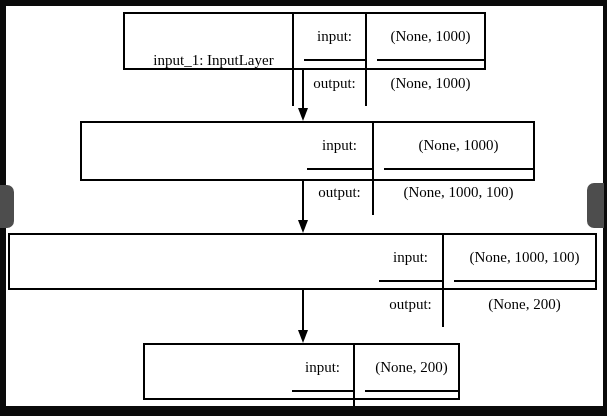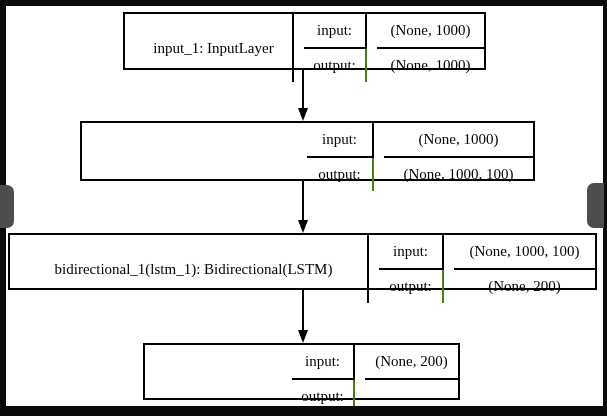--- a/index.html
+++ b/index.html
@@ -32,27 +32,27 @@
     display: grid;
     grid-template-rows: 1fr 1fr;
     font-size: 15px;
     z-index: 2;
   }
   .node .cell {
     display: flex;
     align-items: center;
     justify-content: center;
     white-space: nowrap;
-    padding: 8px 4px;
+    padding: 14px 4px;
     box-sizing: border-box;
     margin-left: 10px;
   }
   .cell-label   { grid-column: 1; grid-row: 1 / 3; border-right: 2px solid #000; font-family: Liberation Serif, serif; }
   .cell-io-in   { grid-column: 2; grid-row: 1; border-right: 2px solid #000; border-bottom: 2px solid #000; }
-  .cell-io-out  { grid-column: 2; grid-row: 2; border-right: 2px solid #4d7c0f; }
+  .cell-io-out  { grid-column: 2; grid-row: 2; border-right: 2px solid #000000; }
   .cell-sh-in   { grid-column: 3; grid-row: 1; border-bottom: 2px solid #000; }
   .cell-sh-out  { grid-column: 3; grid-row: 2; }
   
   .edge { position: absolute; width: 12px; z-index: 1; }
   .edge-line {
     position: absolute;
     left: 5px; top: 0; bottom: 10px;
     width: 2px;
     background: #000;
   }
@@ -99,21 +99,20 @@
     <div class="cell cell-sh-in">(None, 1000)</div>
     <div class="cell cell-sh-out">(None, 1000, 100)</div>
   </div>
 
   <div class="edge" style="left:297px; top:181px; height:52px;">
     <div class="edge-line"></div>
     <div class="edge-head"></div>
   </div>
 
   <div class="node" style="left:8px; top:233px; width:589px; height:57px; grid-template-columns:359px 75px 1fr;">
-    <div class="cell cell-label">bidirectional_1(lstm_1): Bidirectional(LSTM)</div>
     <div class="cell cell-io-in">input:</div>
     <div class="cell cell-io-out">output:</div>
     <div class="cell cell-sh-in">(None, 1000, 100)</div>
     <div class="cell cell-sh-out">(None, 200)</div>
   </div>
 
   <div class="edge" style="left:297px; top:290px; height:53px;">
     <div class="edge-line"></div>
     <div class="edge-head"></div>
   </div>

